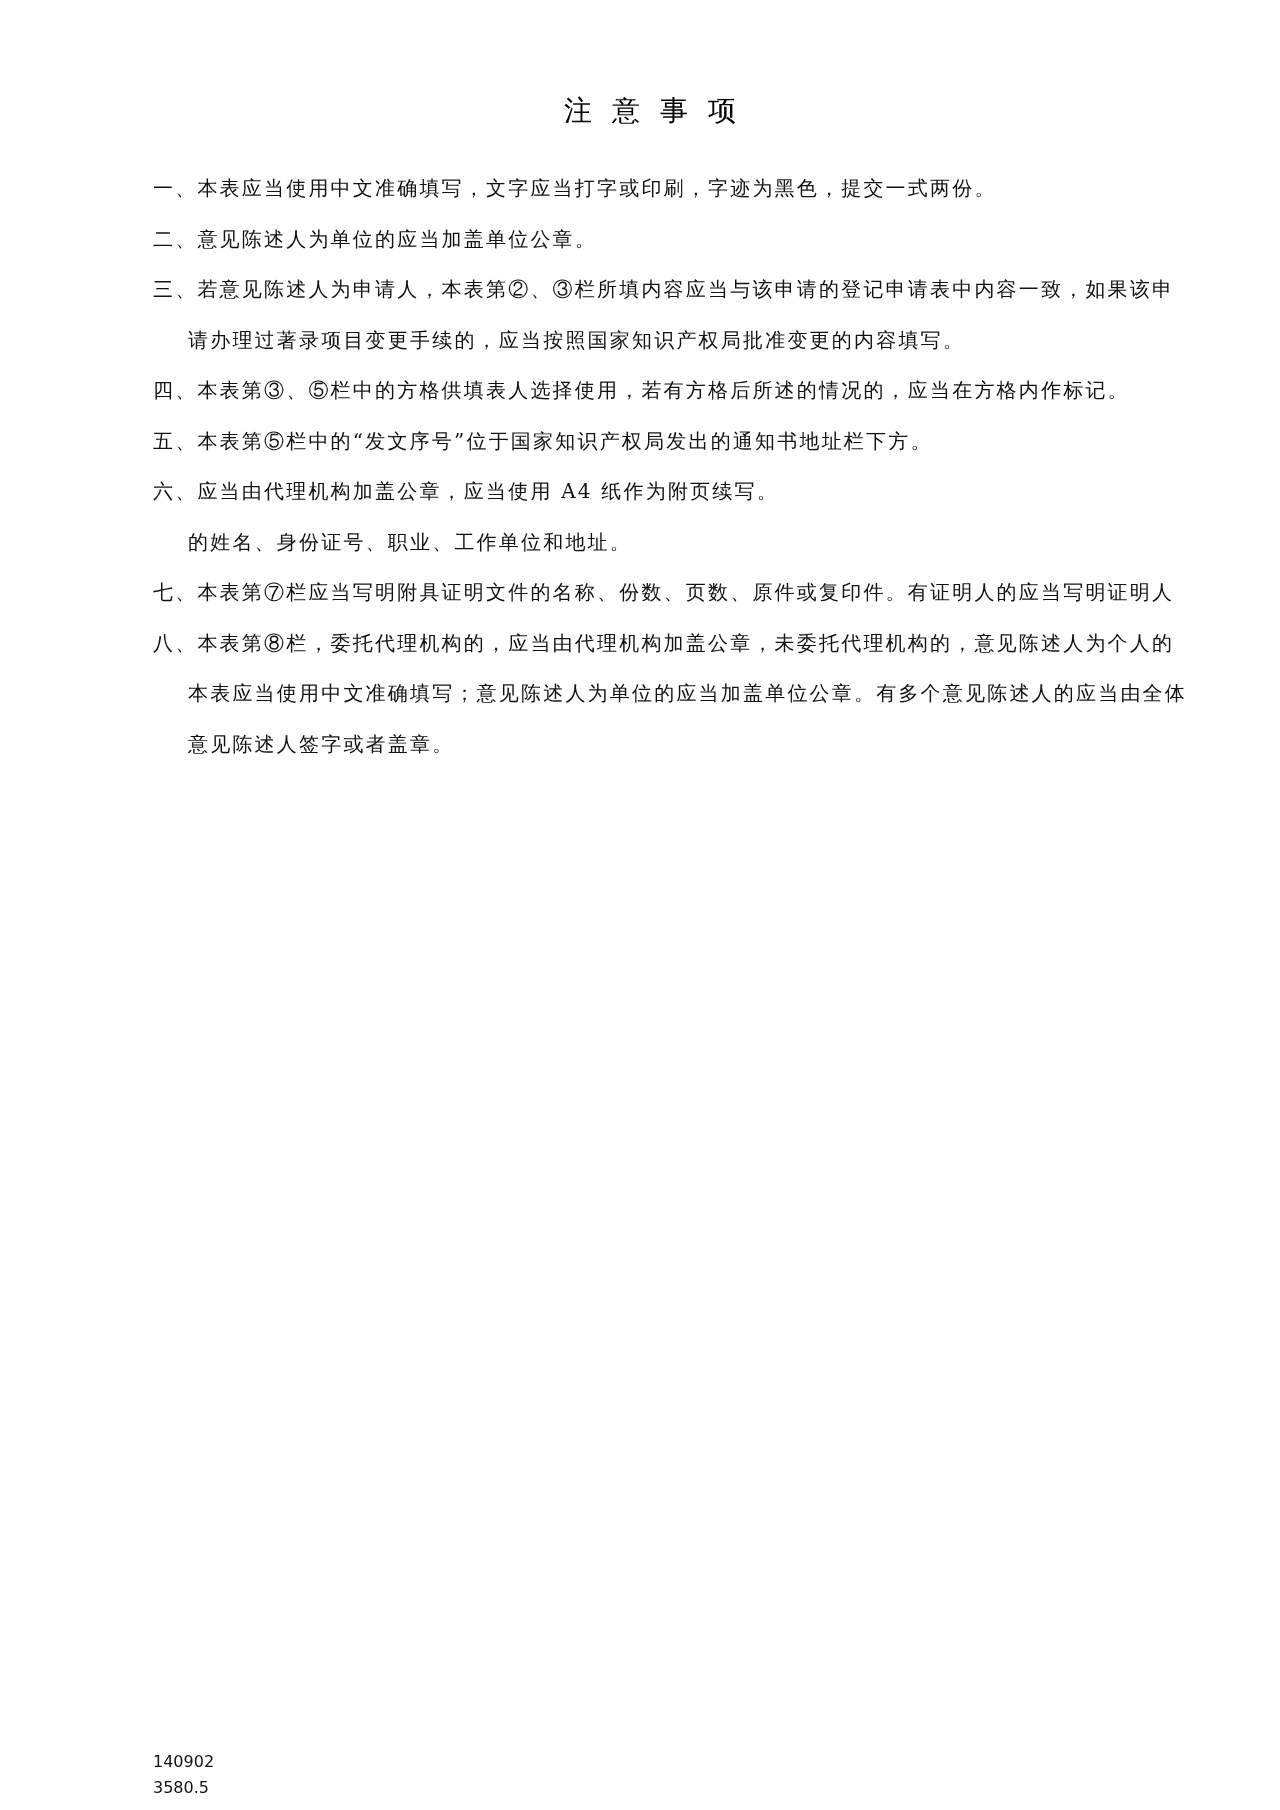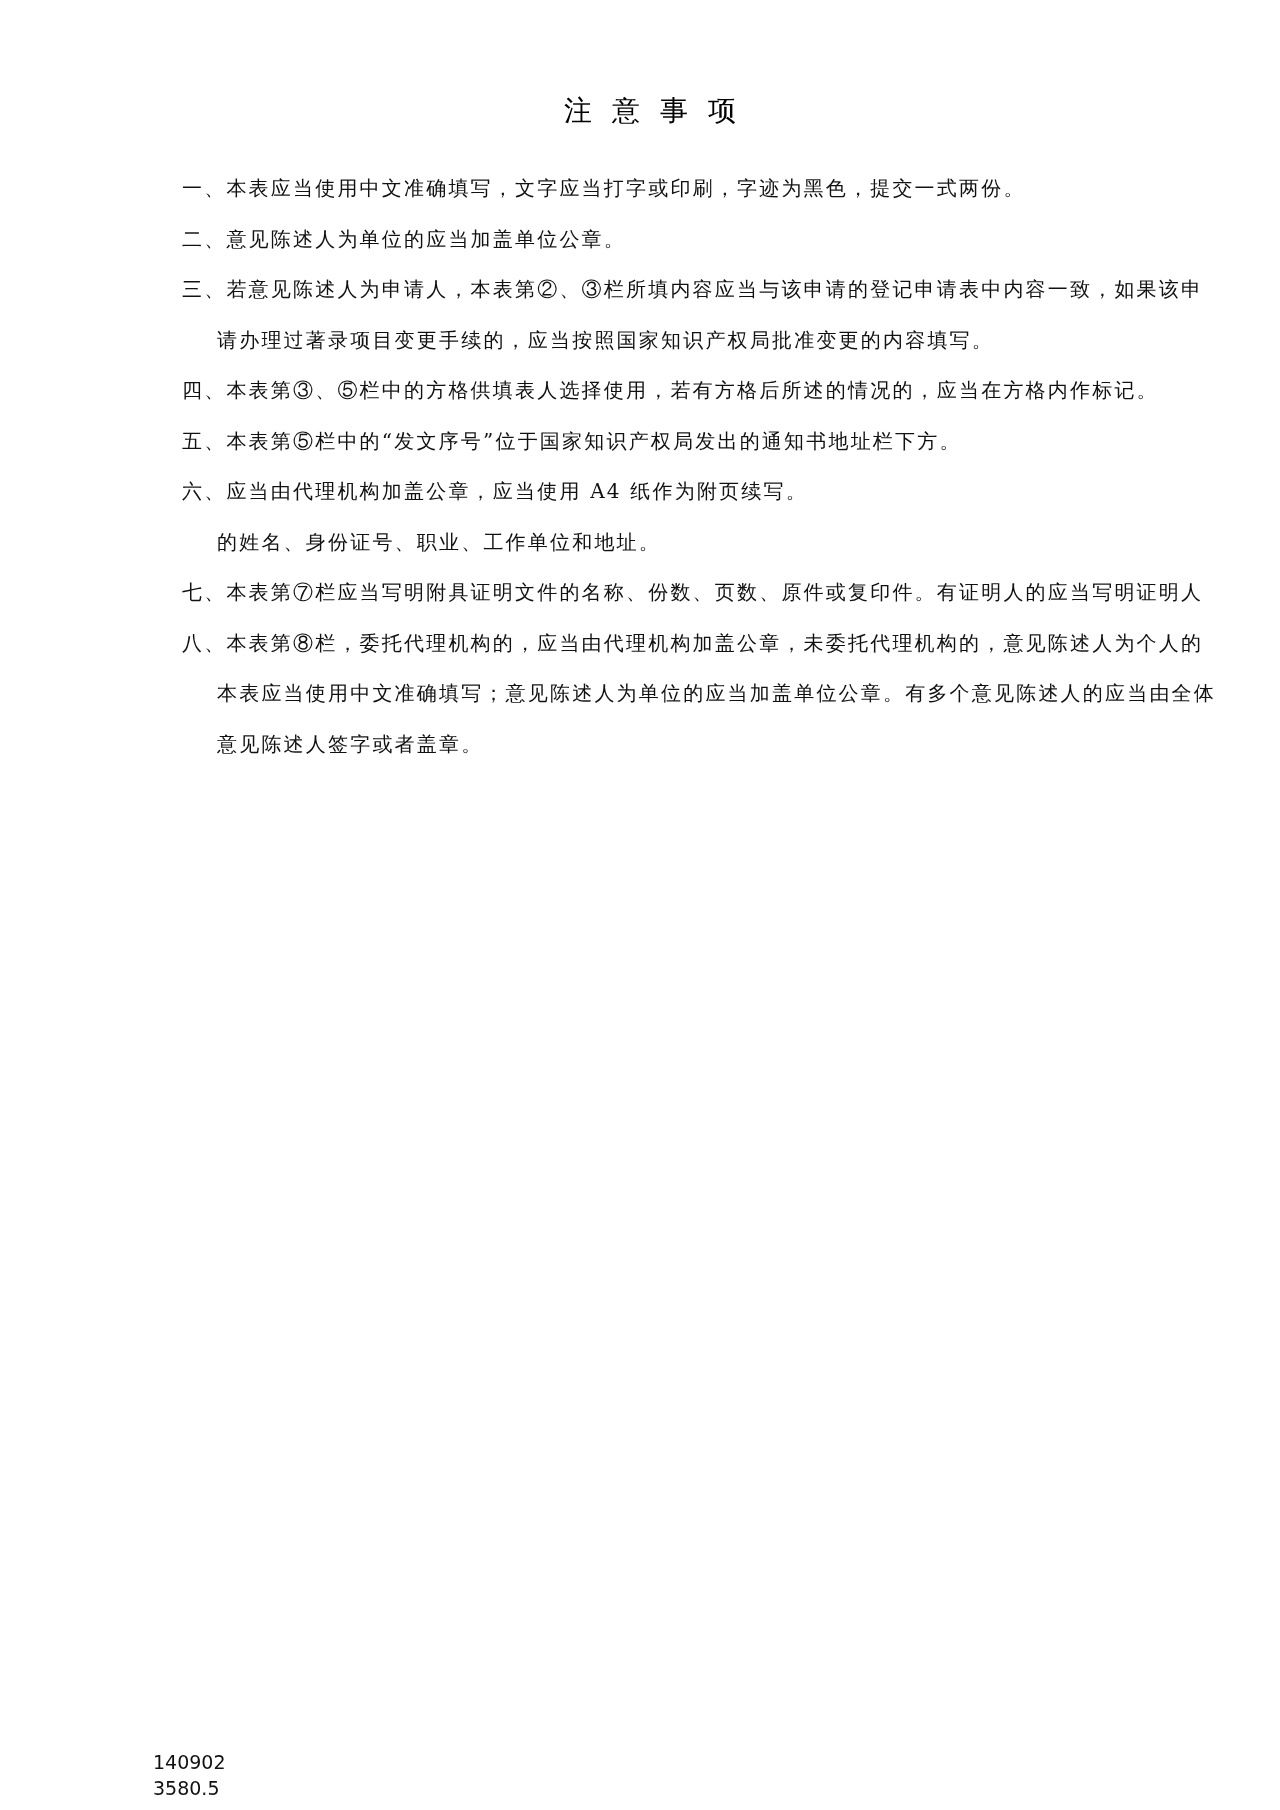--- a/index.html
+++ b/index.html
@@ -1,25 +1,25 @@
 <!DOCTYPE html>
 <html><head>
 <meta charset="utf-8">
 <style>
   html, body { margin: 0; padding: 0; background: #ffffff; }
   body { width: 1280px; height: 1810px; position: relative; overflow: hidden;
          font-family: "DejaVu Serif", "Liberation Serif", serif; color: #111111; }
   .title { position: absolute; top: 93px; left: 0; width: 1320px; text-align: center;
            font-family: "DejaVu Sans", "Liberation Sans", sans-serif;
            font-size: 28px; letter-spacing: 20px; line-height: 36px; color: #000; }
-  .notes { position: absolute; top: 174px; left: 153px; width: 1040px; margin-left: 29px; }
+  .notes { position: absolute; top: 174px; left: 153px; width: 1040px; }
   .line { height: 50.5px; line-height: 28px; font-size: 20px; letter-spacing: 2.2px; white-space: nowrap; }
   .cont { padding-left: 35px; }
   .footer { position: absolute; left: 153px; top: 1749px; font-family: "DejaVu Sans", "Liberation Sans", sans-serif;
-            font-size: 19px; line-height: 26px; color: #111; }
+            font-size: 16px; line-height: 26px; color: #111; }
 </style>
 </head>
 <body>
 
 <div class="title">注意事项</div>
 
 <div class="notes">
   <div class="line">一、本表应当使用中文准确填写，文字应当打字或印刷，字迹为黑色，提交一式两份。</div>
   <div class="line">二、意见陈述人为单位的应当加盖单位公章。</div>
   <div class="line">三、若意见陈述人为申请人，本表第②、③栏所填内容应当与该申请的登记申请表中内容一致，如果该申</div>

